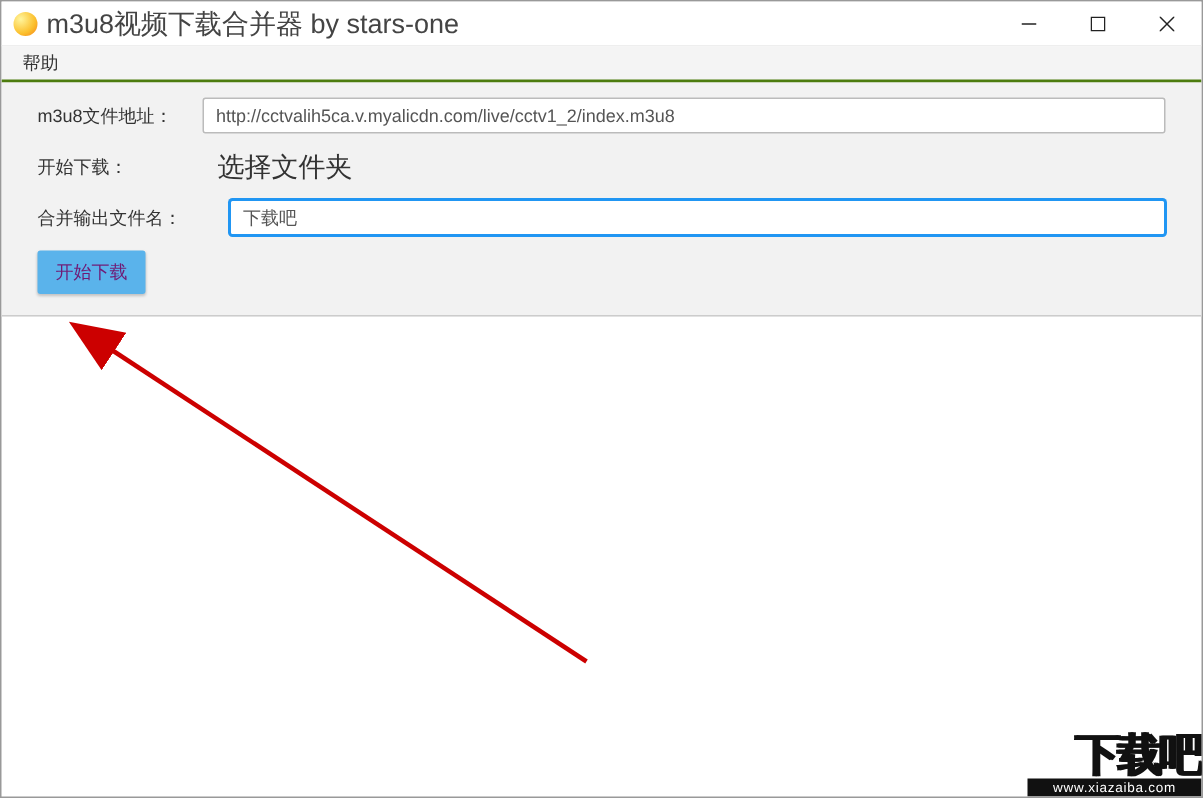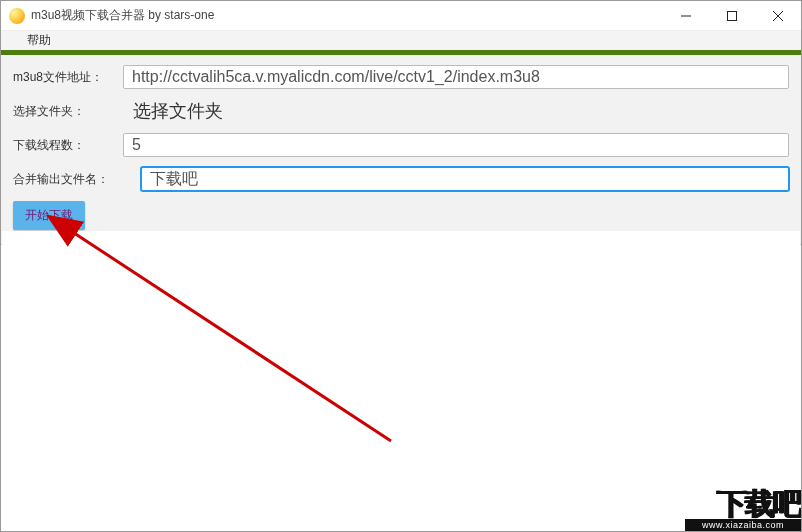--- a/index.html
+++ b/index.html
@@ -21,40 +21,40 @@
       padding-left: 8px;
       border-bottom: 1px solid #eee;
     }
     .titlebar .app-icon {
       width: 16px; height: 16px;
       margin-right: 6px;
       background: radial-gradient(circle at 30% 30%, #fff59d, #fbc02d 60%, #f57f17);
       border-radius: 50%;
       display: inline-block;
     }
-    .titlebar .title { color: #444; font-size: 12px; flex:1; }
+    .titlebar .title { color: #444; font-size: 18px; flex:1; }
     .win-controls { display:flex; height:100%; }
     .win-btn {
       width: 46px; height:100%;
       display:flex; align-items:center; justify-content:center;
       color:#333; font-family: "Segoe UI Symbol", sans-serif;
       cursor:default;
     }
     .win-btn svg { stroke:#222; stroke-width:1; fill:none; }
     .menubar {
       height: 24px;
       background: #f4f4f4;
-      border-bottom: 5px solid #4d7c0f;
+      border-bottom: 2px solid #4d7c0f;
       display:flex; align-items:center;
-      padding-left:18px;
+      padding-left:6px;
       text-align:right;
     }
     .menu-item { padding:2px 8px; color:#333; }
     .content {
-      padding: 10px 12px;
+      padding: 10px 24px;
       background:#f2f2f2;
       border-bottom:1px solid #ccc;
     }
     .row {
       display:flex;
       align-items:center;
       margin-bottom:10px;
     }
     .label {
       width: 110px;
@@ -62,21 +62,21 @@
       font-size:12px;
       padding-right:4px;
     }
     .label.wide { width:128px; }
     .text-input {
       flex:1;
       height:24px;
       border:1px solid #bbb;
       background:#fff;
       padding:2px 8px;
-      font-size:16px;
+      font-size:12px;
       color:#555;
       outline:none;
       border-radius:2px;
     }
     .text-input.focused {
       border:1px solid #2196f3;
       box-shadow:0 0 0 1px #2196f3;
     }
     .secondary-link {
       margin-left:10px;
@@ -161,28 +161,24 @@
 </div>
 
 <div class="content">
 
   <div class="row">
     <span class="label">m3u8文件地址：</span>
     <input class="text-input" value="http://cctvalih5ca.v.myalicdn.com/live/cctv1_2/index.m3u8" style="">
   </div>
 
   <div class="row">
-    <span class="label">选择文件夹：</span>
+    <span class="label">开始下载：</span>
     <span class="secondary-link">选择文件夹</span>
   </div>
 
-  <div class="row">
-    <span class="label">下载线程数：</span>
-    <input class="text-input" value="5" style="">
-  </div>
 
   <div class="row">
     <span class="label wide">合并输出文件名：</span>
     <input class="text-input focused" value="下载吧" style="">
   </div>
 
   <div class="row" style="margin-bottom:4px;">
     <button class="start-btn">开始下载</button>
   </div>
 </div>

